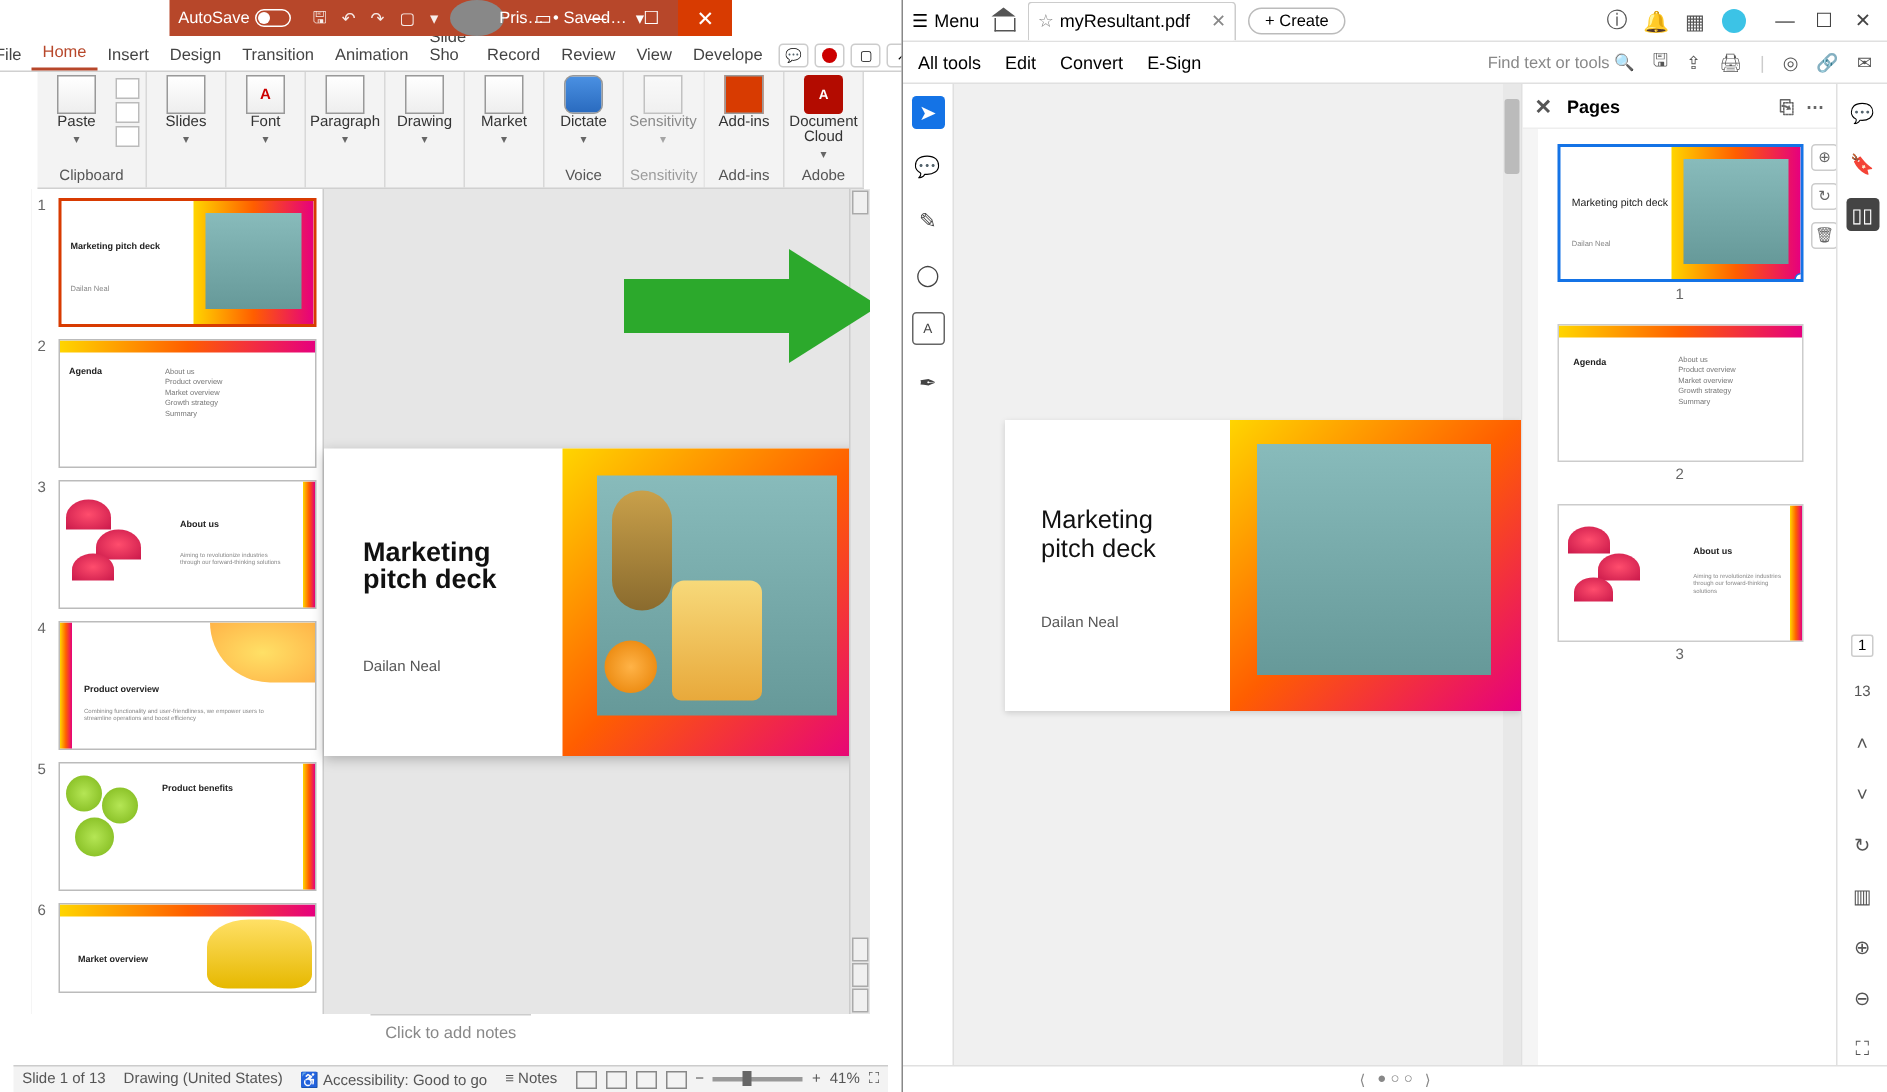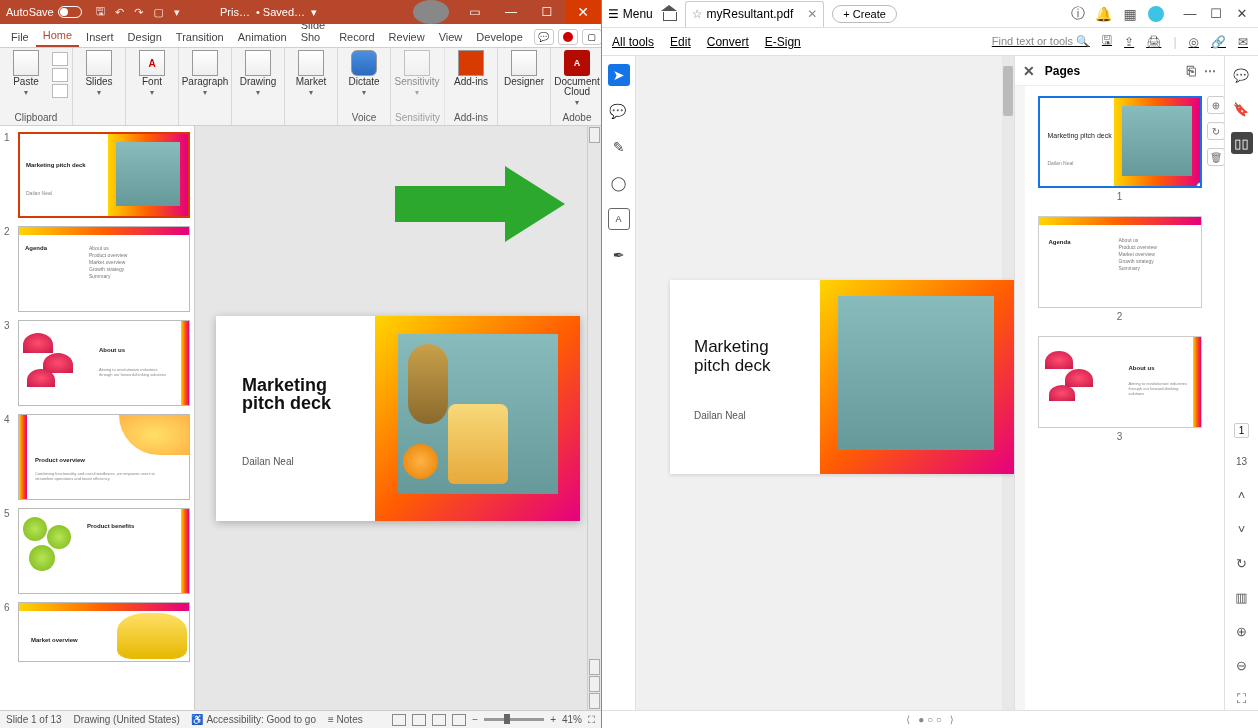--- a/index.html
+++ b/index.html
@@ -1,19 +1,19 @@
 <!DOCTYPE html>
 <html><head>
 <meta charset="utf-8">
 <style>
 * { margin: 0; padding: 0; box-sizing: border-box; font-family: "Segoe UI", Arial, sans-serif; }
 body { width: 1258px; height: 728px; display: flex; overflow: hidden; background: #fff; }
 
 
-.ppt { width: 601px; height: 100%; display: flex; flex-direction: column; background: #fff; }
+.ppt { width: 601px; height: 100%; display: flex; flex-direction: column; background: #fff; align-items: center; }
 
 
 .ppt-title { height: 24px; background: #b7472a; display: flex; align-items: center; color: #fff; font-size: 11px; position: relative; }
 .ppt-title .autosave { display: flex; align-items: center; gap: 4px; padding: 0 6px; }
 .ppt-title .toggle { width: 24px; height: 12px; border: 1px solid #fff; border-radius: 6px; position: relative; }
 .ppt-title .toggle::after { content: ""; position: absolute; width: 8px; height: 8px; background: #fff; border-radius: 50%; left: 1px; top: 1px; }
 .ppt-title .qat { display: flex; gap: 10px; padding-left: 8px; align-items: center; }
 .ppt-title .qat span { opacity: .9; }
 .ppt-title .doc { position: absolute; left: 220px; display: flex; gap: 6px; align-items: center; }
 .ppt-title .wincontrols { margin-left: auto; display: flex; }
@@ -91,21 +91,21 @@
 .acro-top .tab { display: flex; align-items: center; gap: 4px; padding: 4px 6px; border: 1px solid #ccc; border-bottom: none; border-radius: 3px 3px 0 0; background: #fff; height: 26px; }
 .acro-top .tab .star { color: #888; }
 .acro-top .tab .x { margin-left: 10px; color: #888; cursor: pointer; }
 .acro-top .create { border: 1px solid #bbb; border-radius: 12px; padding: 2px 10px; font-size: 11px; cursor: pointer; }
 .acro-top .winright { margin-left: auto; display: flex; align-items: center; gap: 10px; }
 .acro-top .winright .ic { width: 16px; height: 16px; color: #555; display:flex; align-items:center; justify-content:center; font-size:14px; }
 .acro-top .avatar { width: 16px; height: 16px; border-radius: 50%; background: #3cc3e6; }
 .acro-top .wc { display: flex; gap: 6px; margin-left: 6px; }
 .acro-top .wc div { width: 20px; text-align: center; font-size: 13px; color: #444; cursor: pointer; }
 
-.acro-bar2 { height: 28px; border-bottom: 1px solid #e0e0e0; display: flex; align-items: center; font-size: 12px; padding: 0 10px; gap: 16px; text-decoration: underline; }
+.acro-bar2 { height: 28px; border-bottom: 1px solid #e0e0e0; display: flex; align-items: center; font-size: 12px; padding: 0 10px; gap: 16px; }
 .acro-bar2 .right { margin-left: auto; display: flex; align-items: center; gap: 12px; color: #555; }
 .acro-bar2 .search { color: #888; font-size: 11px; }
 
 .acro-body { flex: 1; display: flex; overflow: hidden; }
 
 .acro-left-tools { width: 34px; border-right: 1px solid #e0e0e0; display: flex; flex-direction: column; align-items: center; padding-top: 8px; gap: 14px; }
 .acro-left-tools .t { width: 22px; height: 22px; display: flex; align-items: center; justify-content: center; font-size: 14px; color: #444; border-radius: 3px; }
 .acro-left-tools .t.sel { background: #1473e6; color: #fff; }
 
 .acro-doc { flex: 1; background: #f0f0f0; position: relative; overflow: hidden; }
@@ -294,29 +294,20 @@
         <div class="big">
           <div class="ico" style="background:#d83b01;"></div>
           <div class="txt">Add-ins</div>
         </div>
       </div>
       <div class="label">Add-ins</div>
     </div>
     <div class="rg">
       <div class="items">
         <div class="big">
-          <div class="ico"></div>
-          <div class="txt">Designer</div>
-        </div>
-      </div>
-      <div class="label">&nbsp;</div>
-    </div>
-    <div class="rg">
-      <div class="items">
-        <div class="big">
           <div class="pdf-ico">A</div>
           <div class="txt">Document Cloud</div>
           <div class="arr">▾</div>
         </div>
       </div>
       <div class="label">Adobe</div>
     </div>
   </div>
 
   <div class="editor">
@@ -409,20 +400,21 @@
         <div class="btn"></div>
         <div style="position:absolute;bottom:0;width:100%;">
           <div class="btn"></div>
             <div class="btn"></div>
             <div class="btn"></div>
         </div>
       </div>
     </div>
   </div>
 
+  <div class="notes">Click to add notes</div>
 
   <div class="ppt-status">
     <span>Slide 1 of 13</span>
     <span>Drawing (United States)</span>
     <span>♿ <span>Accessibility: Good to go</span></span>
     <span>≡ <span>Notes</span></span>
     <div class="right">
       <div class="vb"></div>
       <div class="vb"></div>
       <div class="vb"></div>

